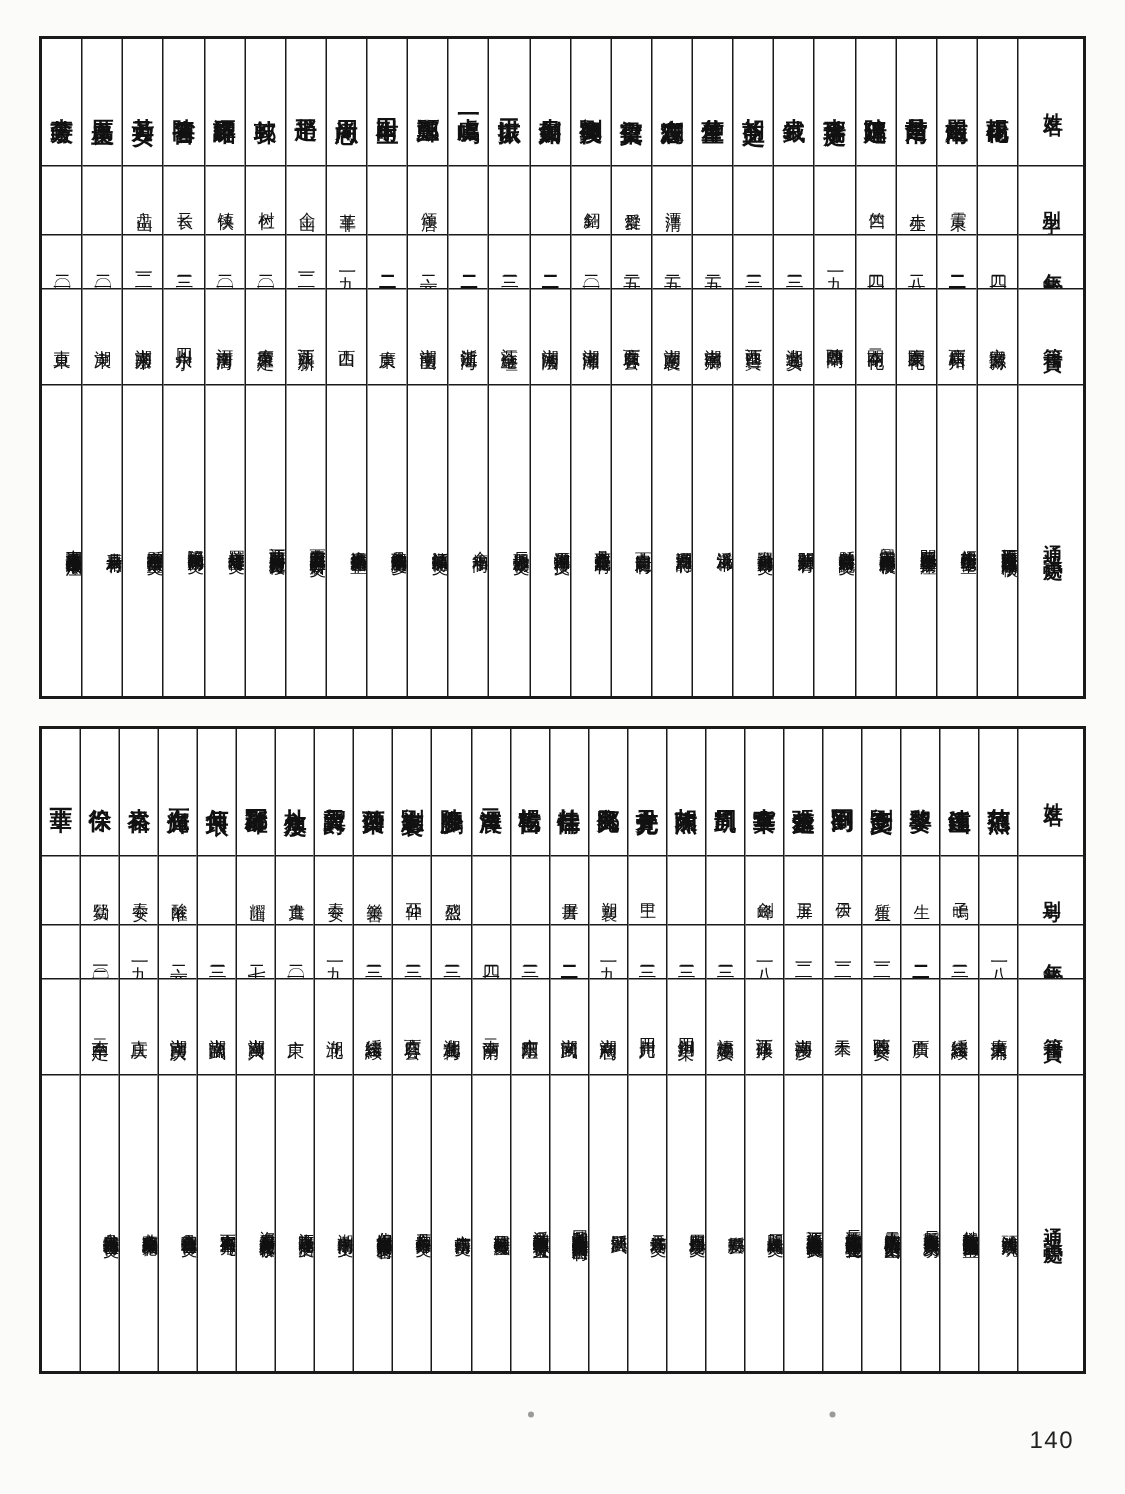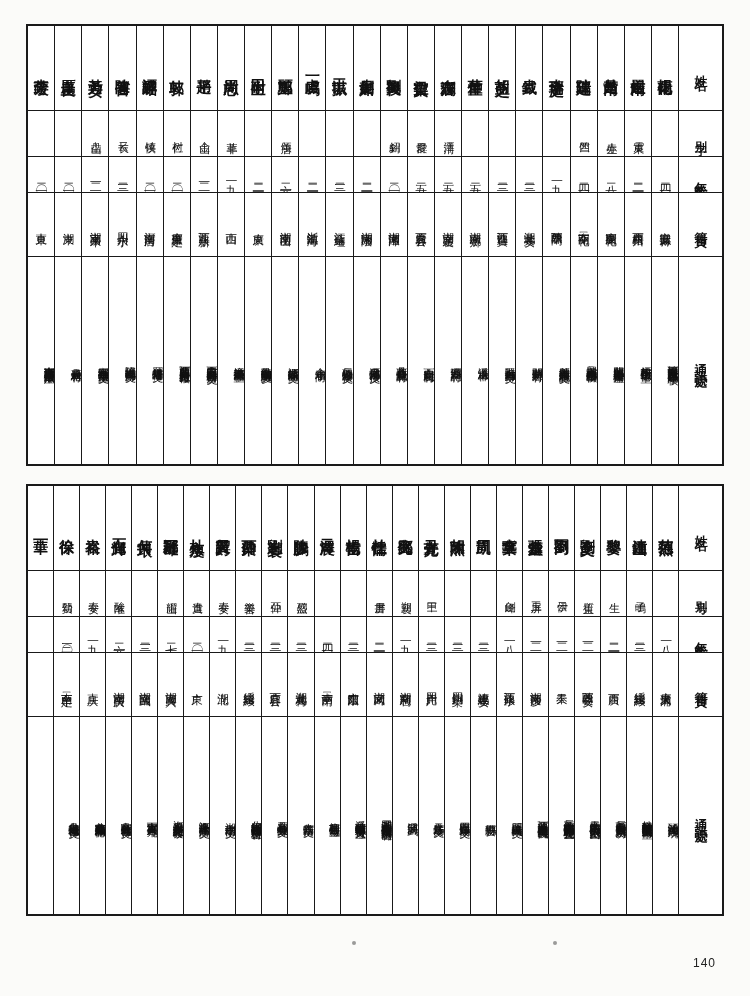--- a/index.html
+++ b/index.html
@@ -80,21 +80,21 @@
 
   
   .header-col .cell { font-size: 13px; font-weight: 700; letter-spacing: 3px; }
   .header-col .r-alias { font-size: 12px; }
   .header-col .r-addr { align-items: center; letter-spacing: 6px; }
 
   .page-number {
     position: absolute;
     right: 34px;
     bottom: 26px;
-    font-size: 12px;
+    font-size: 16px;
     font-family: "Liberation Sans", sans-serif;
     color: #222;
     letter-spacing: 1px;
   }
   .mark {
     position: absolute;
     width: 4px; height: 4px;
     background: #4a4a4a;
     border-radius: 50%;
     opacity: .55;

